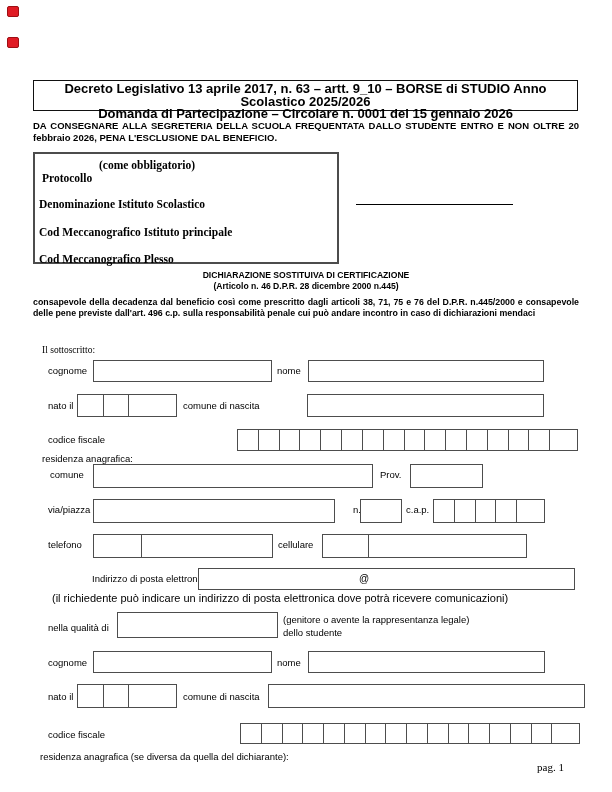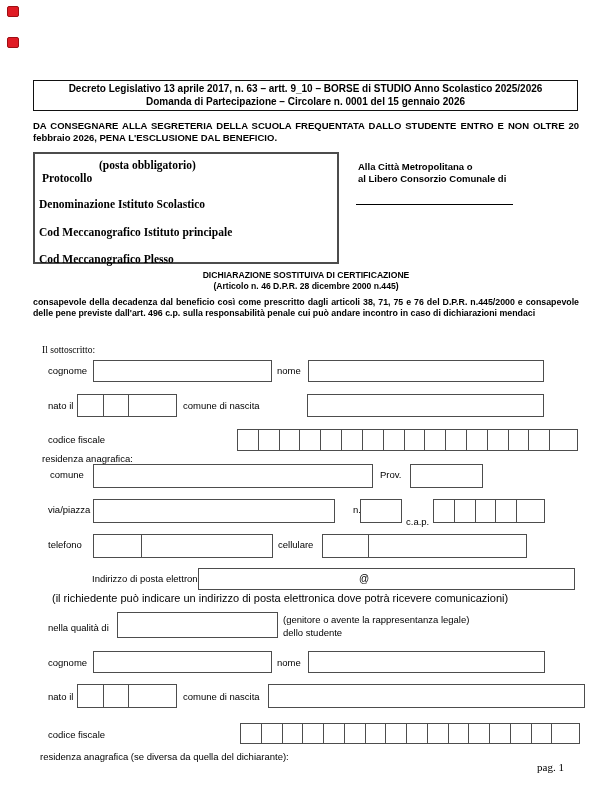--- a/index.html
+++ b/index.html
@@ -6,21 +6,21 @@
   .page{position:relative;width:612px;height:792px;background:#ffffff;overflow:hidden;
         font-family:"Liberation Sans",sans-serif;color:#000;}
   .lbl{position:absolute;font-size:9.5px;white-space:nowrap;color:#000;}
   .fbox{position:absolute;border:1px solid #4d4d4d;background:#fff;box-sizing:border-box;}
   .grid{position:absolute;display:flex;border:1px solid #4d4d4d;background:#fff;box-sizing:border-box;}
   .grid .cell{flex:1 1 auto;border-left:1px solid #4d4d4d;}
   .grid .cell:first-child{border-left:none;}
   .divider{position:absolute;top:0;bottom:0;width:1px;background:#4d4d4d;}
   .red-marker{position:absolute;width:12px;height:11px;background:#e01b24;border:1px solid #9e0f14;border-radius:2px;box-sizing:border-box;}
   .header-box{position:absolute;left:33px;top:80px;width:545px;height:31px;border:1.5px solid #111;
-              box-sizing:border-box;text-align:center;font-size:10px;font-weight:bold;line-height:12.5px;padding-top:2px;}
+              box-sizing:border-box;text-align:center;font-size:13px;font-weight:bold;line-height:12.5px;padding-top:2px;}
   .notice{position:absolute;left:33px;top:120px;width:546px;font-size:9.5px;font-weight:bold;
           line-height:11.5px;text-align:justify;}
   .proto-box{position:absolute;left:33px;top:152px;width:306px;height:112px;border:2px solid #4c4c4c;
              box-sizing:border-box;background:#fff;}
   .proto-line{position:absolute;font-family:"Liberation Serif",serif;font-weight:bold;font-size:11.5px;white-space:nowrap;}
   .addressee{position:absolute;left:358px;top:161px;font-size:9.5px;font-weight:bold;line-height:12px;white-space:nowrap;}
   .addr-line{position:absolute;left:356px;top:204px;width:157px;height:0;border-top:1.5px solid #000;}
   .decl-title{position:absolute;left:0;top:270px;width:612px;text-align:center;font-size:8.6px;font-weight:bold;}
   .decl-sub{position:absolute;left:0;top:281px;width:612px;text-align:center;font-size:8.6px;font-weight:bold;}
   .decl-body{position:absolute;left:33px;top:297px;width:546px;font-size:8.8px;font-weight:bold;
@@ -38,31 +38,27 @@
   <div class="red-marker" style="left:7px;top:37px;"></div>
 
   <div class="header-box">
     <div>Decreto Legislativo 13 aprile 2017, n. 63 – artt. 9_10 – BORSE di STUDIO Anno Scolastico 2025/2026</div>
     <div>Domanda di Partecipazione – Circolare n. 0001 del 15 gennaio 2026</div>
   </div>
 
   <div class="notice">DA CONSEGNARE ALLA SEGRETERIA DELLA SCUOLA FREQUENTATA DALLO STUDENTE ENTRO E NON OLTRE 20 febbraio 2026, PENA L'ESCLUSIONE DAL BENEFICIO.</div>
 
   <div class="proto-box">
-    <span class="proto-line" style="left:64px;top:5px;">(posta obbligatorio)</span>
+    <span class="proto-line" style="left:64px;top:5px;">(come obbligatorio)</span>
     <span class="proto-line" style="left:7px;top:18px;">Protocollo</span>
     <span class="proto-line" style="left:4px;top:72px;">Cod Meccanografico Istituto principale</span>
     <span class="proto-line" style="left:4px;top:44px;">Denominazione Istituto Scolastico</span>
     <span class="proto-line" style="left:4px;top:99px;">Cod Meccanografico Plesso</span>
   </div>
 
-  <div class="addressee">
-    <div>Alla Città Metropolitana o</div>
-    <div>al Libero Consorzio Comunale di</div>
-  </div>
   <div class="addr-line"></div>
 
   <div class="decl-title">DICHIARAZIONE SOSTITUIVA DI CERTIFICAZIONE</div>
   <div class="decl-sub">(Articolo n. 46 D.P.R. 28 dicembre 2000 n.445)</div>
   <div class="decl-body">consapevole della decadenza dal beneficio così come prescritto dagli articoli 38, 71, 75 e 76 del D.P.R. n.445/2000 e consapevole delle pene previste dall'art. 496 c.p. sulla responsabilità penale cui può andare incontro in caso di dichiarazioni mendaci</div>
 
   <div class="lbl" style="left:42px;top:345px;font-family:Liberation Serif, serif;">Il sottoscritto:</div>
 
   <div class="lbl" style="left:48px;top:365px;">cognome</div>
   <div class="fbox" style="left:93px;top:360px;width:179px;height:22px;"></div>
@@ -102,21 +98,21 @@
 
   <div class="lbl" style="left:50px;top:469px;">comune</div>
   <div class="fbox" style="left:93px;top:464px;width:280px;height:24px;"></div>
   <div class="lbl" style="left:380px;top:469px;">Prov.</div>
   <div class="fbox" style="left:410px;top:464px;width:73px;height:24px;"></div>
 
   <div class="lbl" style="left:48px;top:504px;">via/piazza</div>
   <div class="fbox" style="left:93px;top:499px;width:242px;height:24px;"></div>
   <div class="lbl" style="left:353px;top:504px;">n.</div>
   <div class="fbox" style="left:360px;top:499px;width:42px;height:24px;"></div>
-  <div class="lbl" style="left:406px;top:504px;margin-top:12px;">c.a.p.</div>
+  <div class="lbl" style="left:406px;top:504px;">c.a.p.</div>
   <div class="grid" style="left:433px;top:499px;width:112px;height:24px;">
       <span class="cell"></span>
       <span class="cell"></span>
       <span class="cell"></span>
       <span class="cell"></span>
       <span class="cell" style="flex: 1.35 1 auto;"></span>
     </div>
 
   <div class="lbl" style="left:48px;top:539px;">telefono</div>
   <div class="fbox" style="left:93px;top:534px;width:180px;height:24px;">

